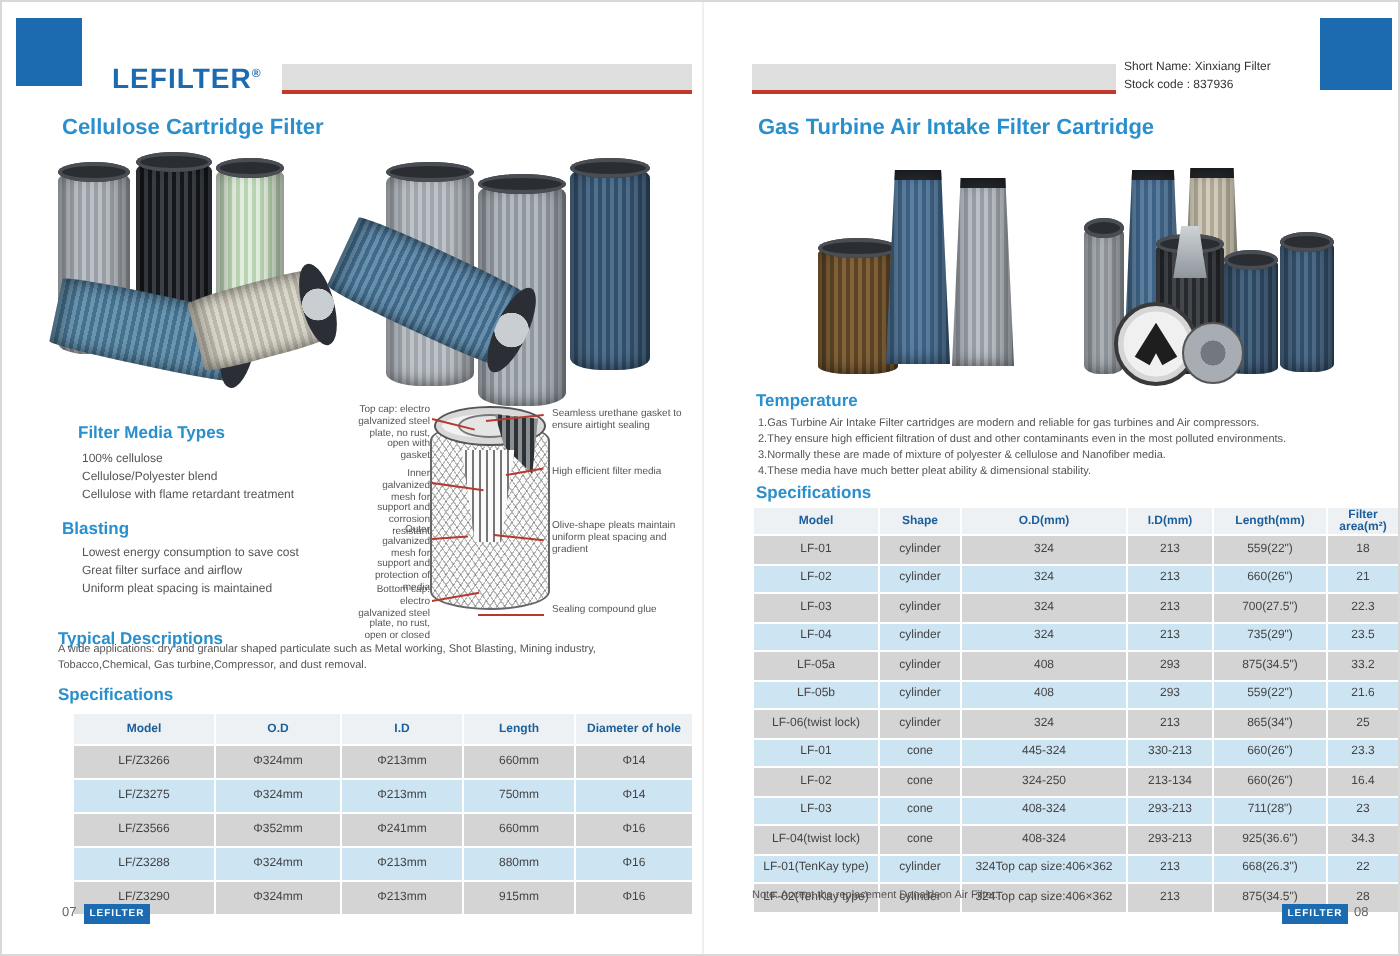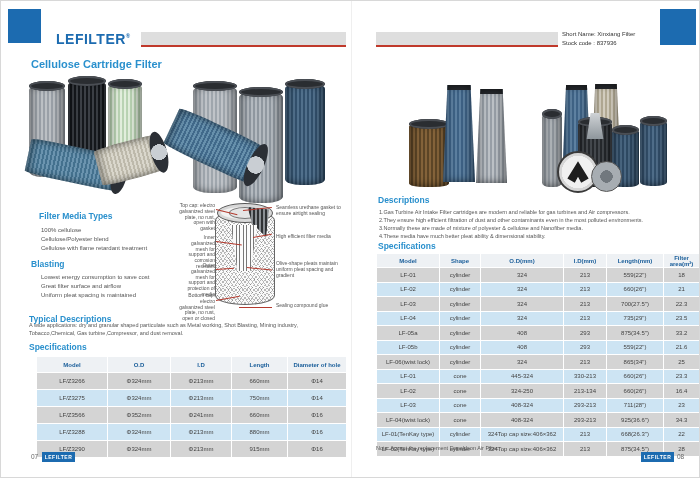--- a/index.html
+++ b/index.html
@@ -200,37 +200,38 @@
     </table>
 
   <div class="abs page-num" style="left:30px;top:452px;">07</div>
   <div class="abs footer-badge" style="left:41px;top:451px;">LEFILTER</div>
 
   <div class="abs gray-bar" style="left:375px;top:31px;width:182px;height:13px;"></div>
   <div class="abs red-line" style="left:375px;top:44px;width:182px;height:2px;"></div>
   <div class="abs corp-info" style="left:561px;top:29px;">Short Name: Xinxiang Filter</div>
   <div class="abs corp-info" style="left:561px;top:38px;">Stock code : 837936</div>
   <div class="abs logo-mark" style="left:659px;top:8px;width:36px;height:36px;"></div>
+  <div class="abs page-title" style="left:378px;top:57px;">Gas Turbine Air Intake Filter Cartridge</div>
 
   <div class="cyl" style="left:408px;top:122px;width:40px;height:64px;--c1:#84633a;--c2:#5c4526"></div>
   <div class="cyl cone" style="left:442px;top:84px;width:32px;height:97px;--c1:#5c7f9f;--c2:#3d6184"></div>
   <div class="cyl cone" style="left:475px;top:88px;width:31px;height:94px;--c1:#bcc1c6;--c2:#979ea6"></div>
   <div class="cyl" style="left:541px;top:112px;width:20px;height:74px;--c1:#b8bdc2;--c2:#989fa6"></div>
   <div class="cyl cone" style="left:561px;top:84px;width:29px;height:95px;--c1:#5e81a1;--c2:#3f6386"></div>
   <div class="cyl cone" style="left:590px;top:83px;width:30px;height:96px;--c1:#d3cdbf;--c2:#b1a994"></div>
   <div class="cyl" style="left:577px;top:120px;width:34px;height:66px;--c1:#44484d;--c2:#26292d"></div>
   <div class="abs funnel" style="left:583px;top:112px;width:22px;height:26px;"></div>
   <div class="cyl" style="left:611px;top:128px;width:27px;height:58px;--c1:#4a6782;--c2:#2f4a64"></div>
   <div class="cyl" style="left:639px;top:119px;width:27px;height:66px;--c1:#506e8a;--c2:#33506c"></div>
   <div class="endcap white" style="left:556px;top:150px;width:38px;height:38px;">
       <div class="tri"></div>
     </div>
   <div class="endcap gray" style="left:590px;top:160px;width:29px;height:29px;"></div>
 
-  <div class="h-blue" style="left:377px;top:194px;">Descriptions</div>
+  <div class="h-blue" style="left:377px;top:194px;">Temperature</div>
   <div class="desc-line" style="left:378px;top:208px;">1.Gas Turbine Air Intake Filter cartridges are modern and reliable for gas turbines and Air compressors.</div>
   <div class="desc-line" style="left:378px;top:216px;">2.They ensure high efficient filtration of dust and other contaminants even in the most polluted environments.</div>
   <div class="desc-line" style="left:378px;top:224px;">3.Normally these are made of mixture of polyester &amp; cellulose and Nanofiber media.</div>
   <div class="desc-line" style="left:378px;top:232px;">4.These media have much better pleat ability &amp; dimensional stability.</div>
   <div class="h-blue" style="left:377px;top:240px;">Specifications</div>
 
   <table class="spec spec-right">
       <thead>
         <tr>
           <th>Model</th>

